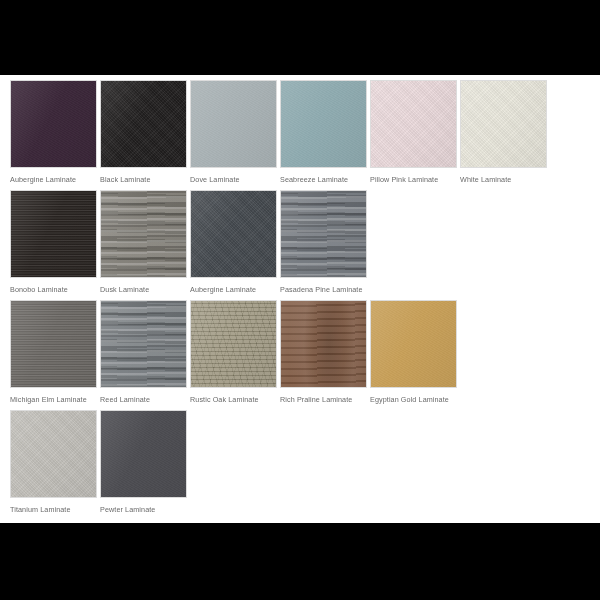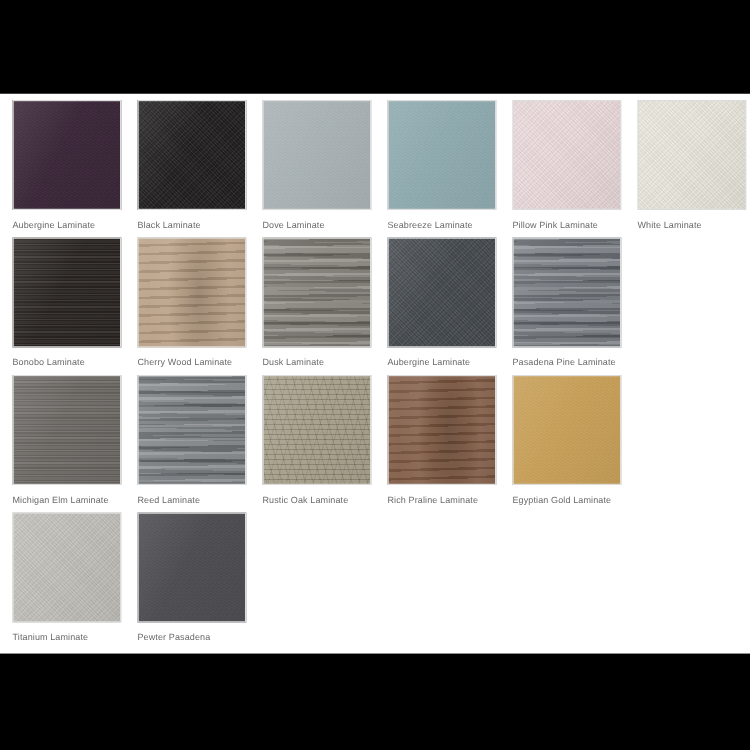--- a/index.html
+++ b/index.html
@@ -42,21 +42,21 @@
     position: relative;
     padding: 5px 0 0 10px;
   }
   .swatch-row {
     display: flex;
     flex-direction: row;
     height: 110px;
   }
   .swatch-cell {
     width: 89px;
-    margin-right: 11px;
+    margin-right: 1px;
     flex: 0 0 auto;
   }
   .swatch-tile {
     width: 87px;
     height: 88px;
     border: 1px solid #dcdcdc;
     box-sizing: border-box;
     position: relative;
     overflow: hidden;
     background-repeat: repeat;
@@ -245,27 +245,20 @@
         </div>
         <div class="swatch-row">
           <div class="swatch-cell">
             <div class="swatch-tile" style="background-color: rgb(42, 37, 34);">
               <div class="tex grain-h"></div>
               <div class="sheen"></div>
             </div>
             <div class="swatch-label">Bonobo Laminate</div>
           </div>
           <div class="swatch-cell">
-            <div class="swatch-tile" style="background-color: rgb(183, 157, 130);">
-              <div class="tex grain-fig"></div>
-              <div class="sheen"></div>
-            </div>
-            <div class="swatch-label">Cherry Wood Laminate</div>
-          </div>
-          <div class="swatch-cell">
             <div class="swatch-tile" style="background-color: rgb(125, 122, 115);">
               <div class="tex grain-coarse"></div>
               <div class="sheen"></div>
             </div>
             <div class="swatch-label">Dusk Laminate</div>
           </div>
           <div class="swatch-cell">
             <div class="swatch-tile" style="background-color: rgb(69, 74, 79);">
               <div class="tex grain-speck"></div>
               <div class="sheen"></div>
@@ -323,21 +316,21 @@
               <div class="tex grain-speck"></div>
               <div class="sheen"></div>
             </div>
             <div class="swatch-label">Titanium Laminate</div>
           </div>
           <div class="swatch-cell">
             <div class="swatch-tile" style="background-color: rgb(77, 77, 82);">
               <div class="tex grain-flat"></div>
               <div class="sheen"></div>
             </div>
-            <div class="swatch-label">Pewter Pasadena</div>
+            <div class="swatch-label">Pewter Laminate</div>
           </div>
         </div>
       </div>
   </div>
 
   <div class="letterbox" id="letterbox-bottom"></div>
 
 </div>
 
 </body></html>

